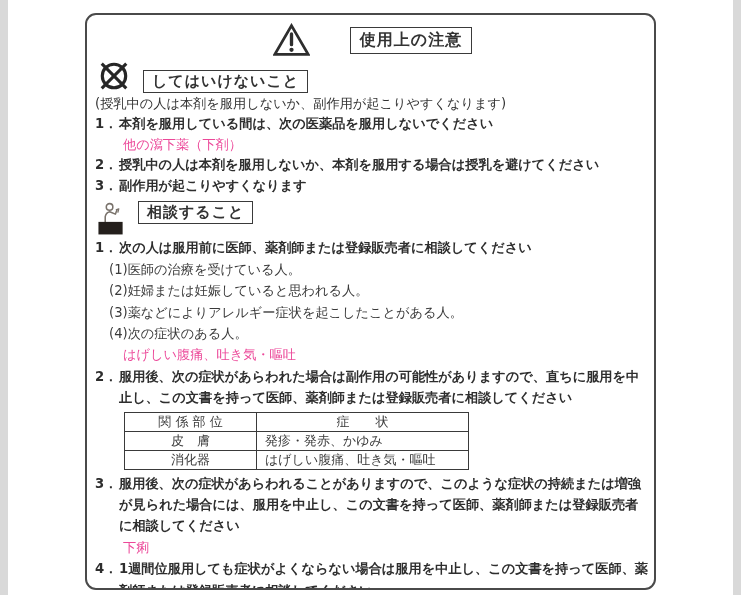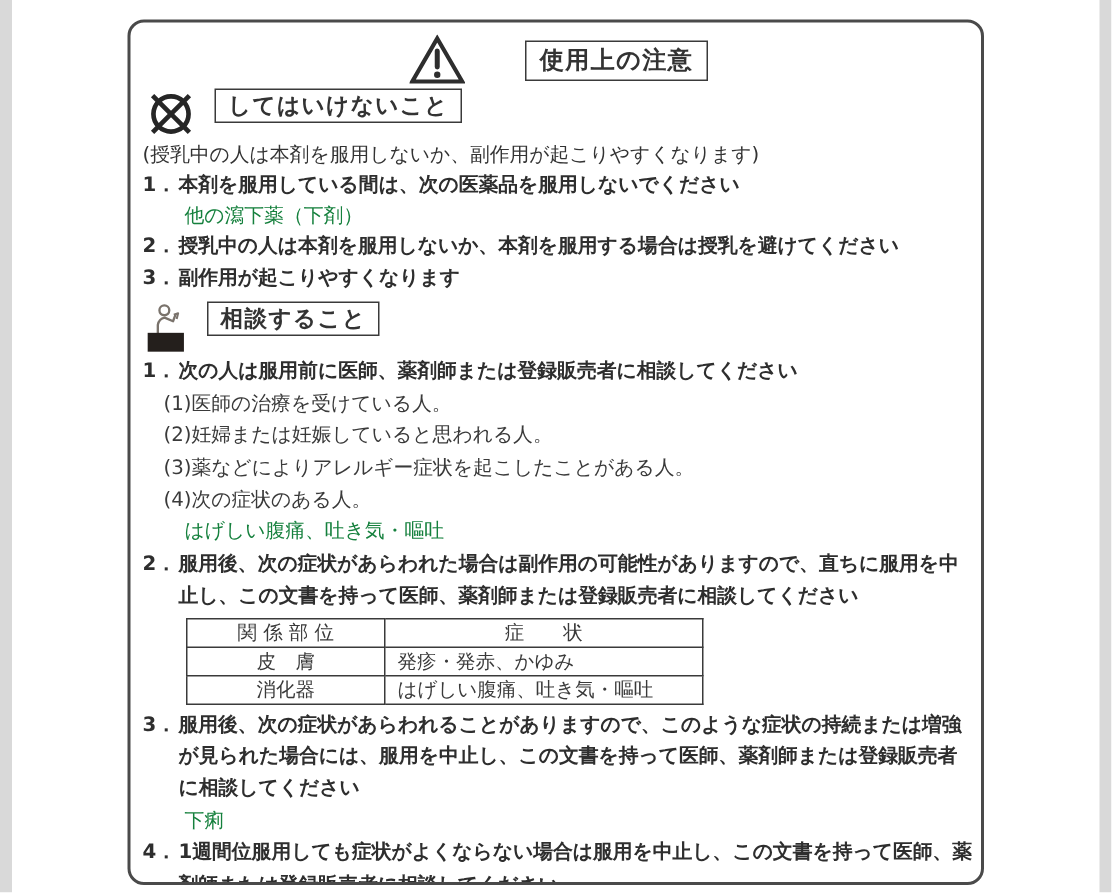--- a/index.html
+++ b/index.html
@@ -17,32 +17,32 @@
     box-sizing:border-box;border:2px solid #4a4a4a;border-radius:11px;
     background:#fff;padding:6px 4px 0 8px;overflow:hidden;
   }
 
   .title-row{display:flex;align-items:center;justify-content:center;gap:40px;margin:2px 0 2px;}
   .boxed{border:1.4px solid #3a3a3a;background:#fff;font-weight:bold;white-space:nowrap;}
   .title-label{font-size:16px;padding:2px 9px;letter-spacing:1px;}
 
   .section-head{display:flex;gap:12px;margin:2px 0 1px 2px;}
   .head-label{font-size:15px;padding:1px 8px;letter-spacing:1px;}
-  .head-dont{align-items:flex-start;font-family:Liberation Serif, serif;}
+  .head-dont{align-items:flex-end;font-family:Liberation Serif, serif;}
   .head-consult{align-items:flex-start;margin-top:5px;}
   .head-consult .head-label{margin-bottom:4px;}
 
   .note{font-size:13.2px;line-height:19px;margin:1px 0 1px 0;}
 
   .item{display:flex;font-size:13.2px;font-weight:bold;line-height:20.6px;color:#2e2e2e;}
   .c-item{line-height:21.4px;}
   .item .num{flex:0 0 24px;}
   .item .txt{flex:1 1 auto;}
 
-  .subnote{font-size:13.2px;font-weight:normal;line-height:20.6px;margin-left:28px;color:#15803d;}
+  .subnote{font-size:13.2px;font-weight:normal;line-height:20.6px;margin-left:28px;color:#ec4899;}
   .c-sub{line-height:21.4px;}
   .subitem{font-size:13.2px;font-weight:normal;line-height:21.4px;margin-left:14px;color:#3a3a3a;}
 
   table.symptoms{border-collapse:collapse;margin:3px 0 3px 29px;font-size:13px;color:#3a3a3a;}
   table.symptoms th,table.symptoms td{
     border:1.3px solid #3a3a3a;height:17.5px;padding:0 8px;font-weight:normal;
   }
   table.symptoms .col-part{width:115px;text-align:center;}
   table.symptoms th.col-sym{width:195px;text-align:center;font-family:Liberation Serif, serif;}
   table.symptoms td.col-sym{width:195px;text-align:left;}

